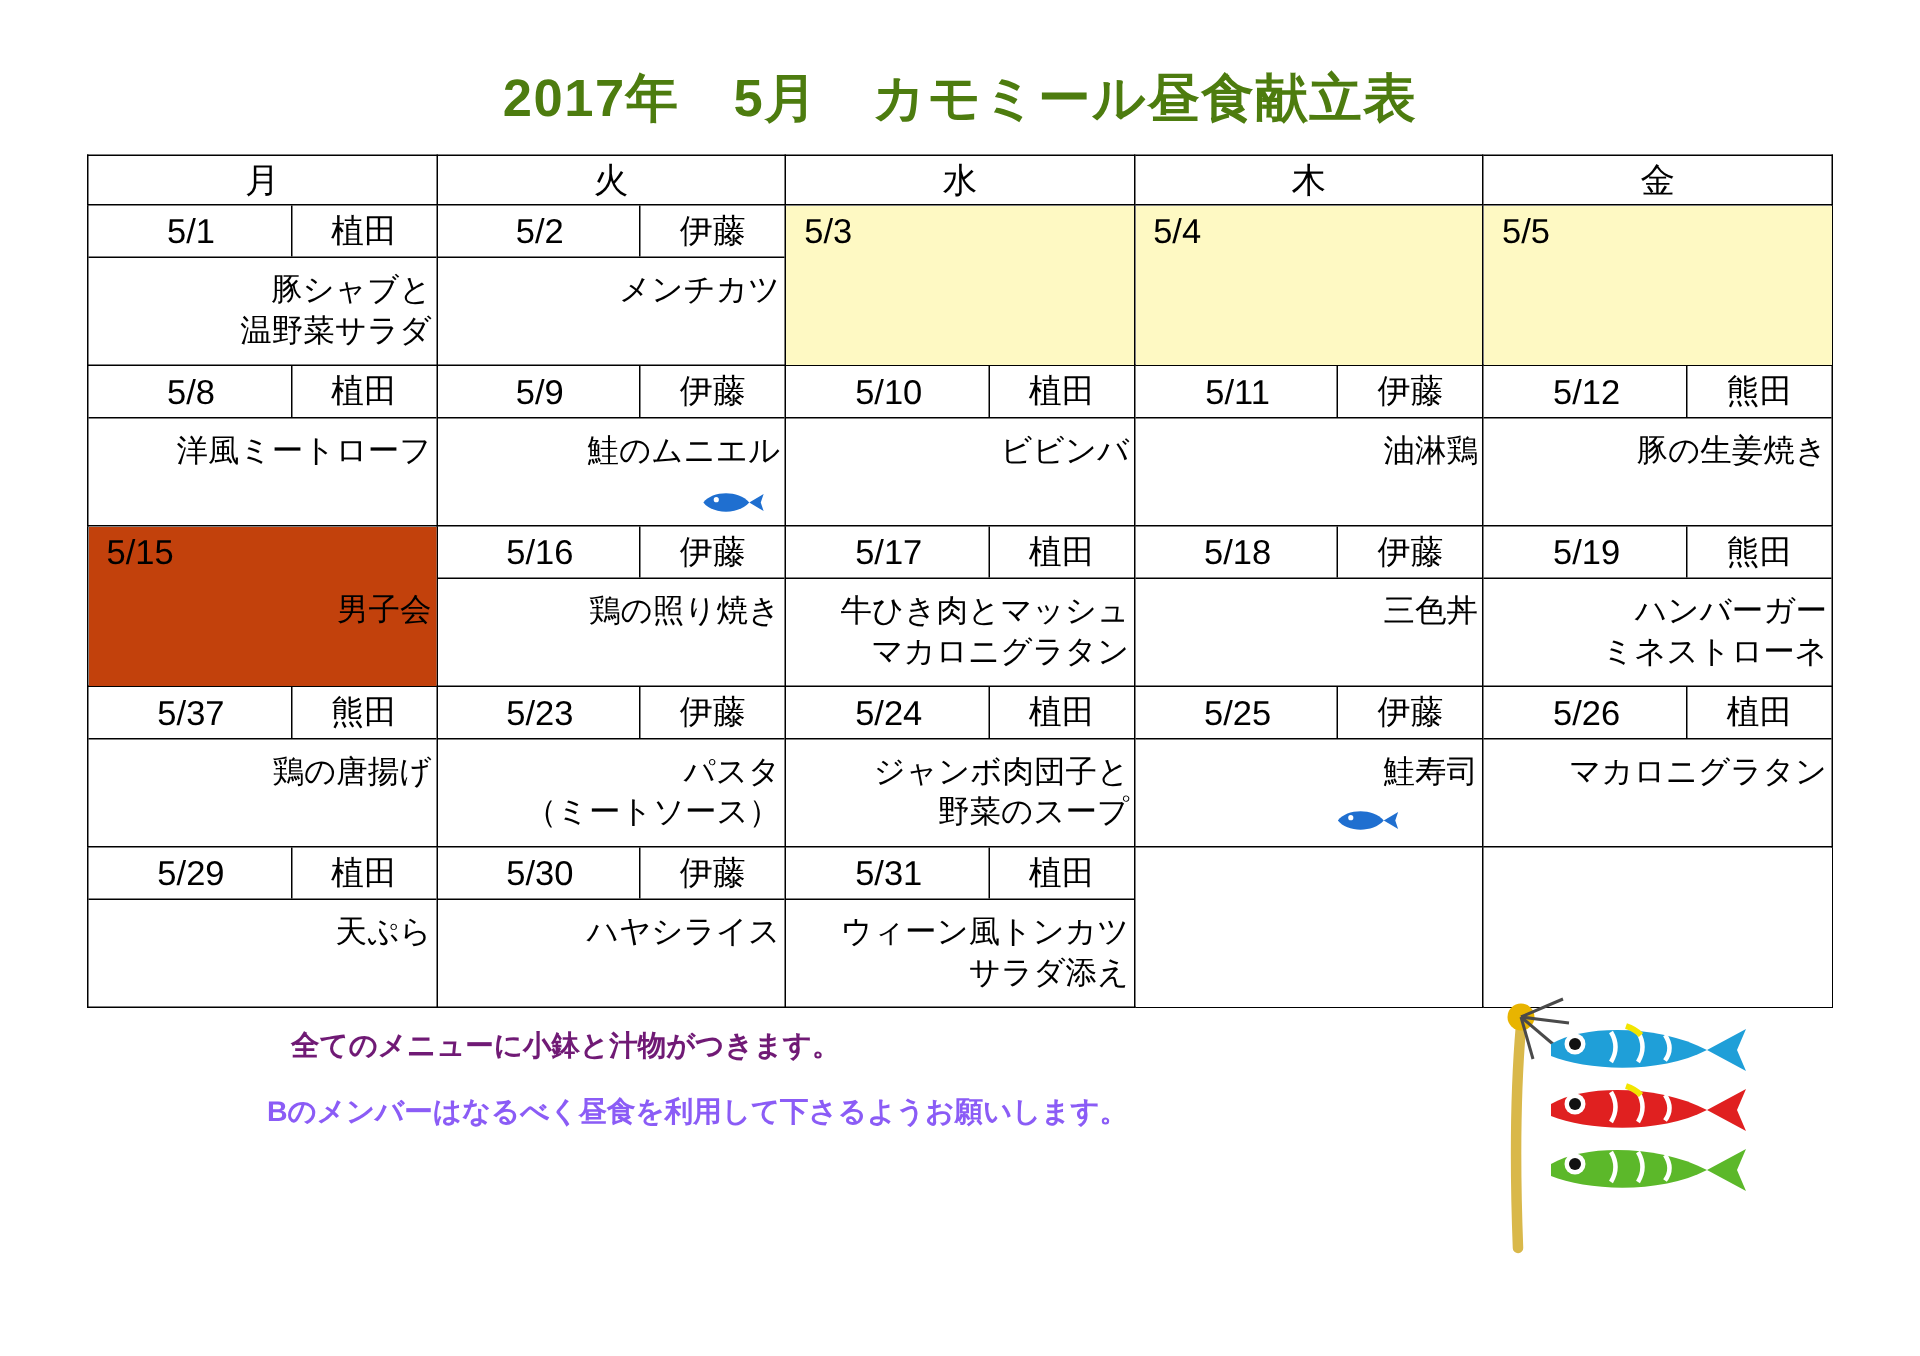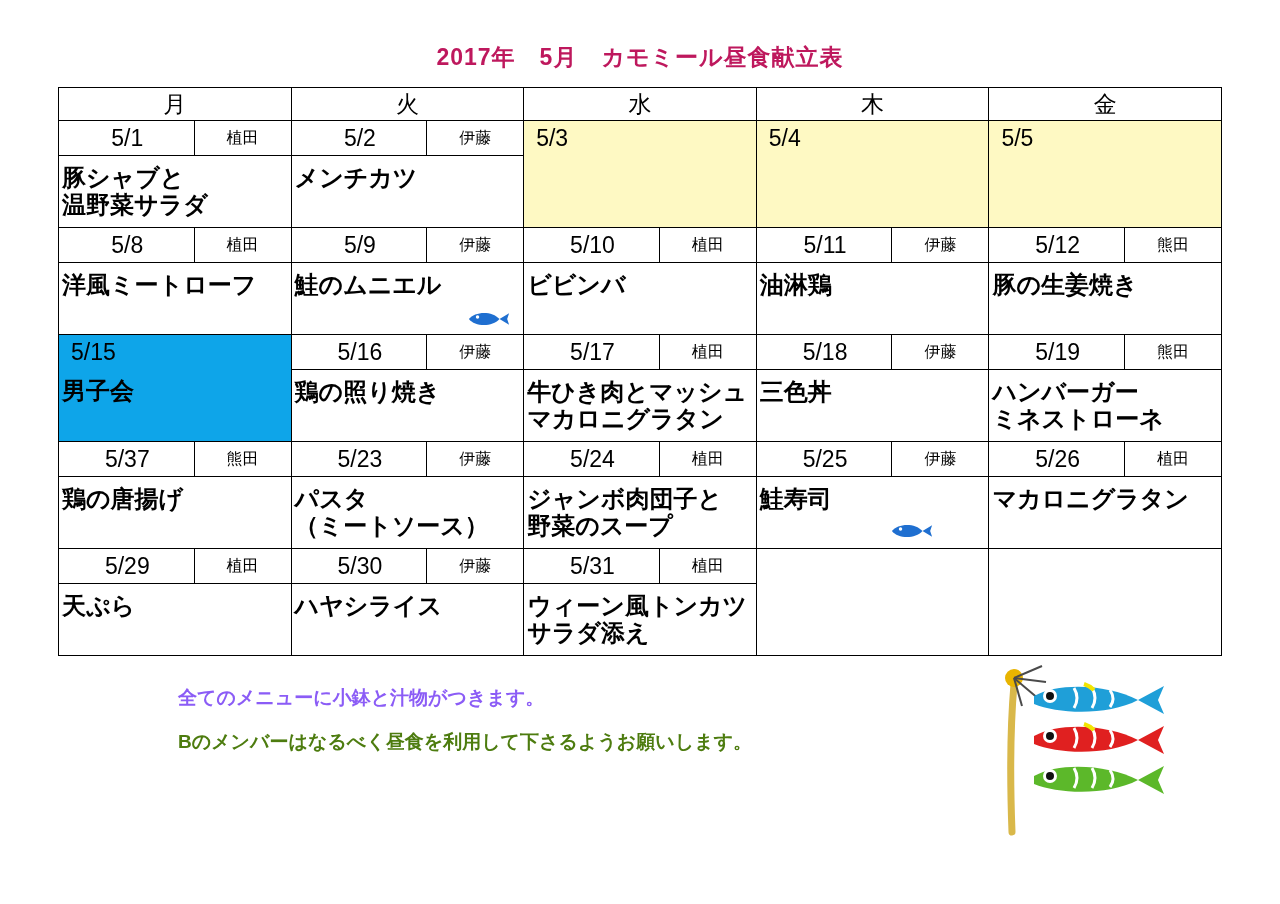--- a/index.html
+++ b/index.html
@@ -10,23 +10,23 @@
     width: 1280px;
     height: 904px;
     background: #ffffff;
     font-family: "Liberation Sans", sans-serif;
     color: #000000;
     position: relative;
     overflow: hidden;
   }
   .page-title {
     text-align: center;
-    color: #be185d;
+    color: #4d7c0f;
     font-weight: bold;
-    font-size: 23px;
+    font-size: 35px;
     letter-spacing: 1px;
     margin-top: 42px;
     margin-bottom: 14px;
   }
   .calendar-wrap {
     margin: 0 auto;
     width: 1164px;
   }
   table.calendar {
     border-collapse: collapse;
@@ -66,41 +66,40 @@
     padding-left: 2px;
   }
   .date.left {
     text-align: left;
     padding-left: 12px;
   }
   .staff {
     width: 96px;
     border-left: 1px solid #000000;
     text-align: center;
-    font-size: 16px;
+    font-size: 22px;
     line-height: 34px;
   }
   .menu {
-    text-align: left;
-    font-size: 24px;
+    text-align: right;
+    font-size: 21px;
     line-height: 27px;
     padding-top: 8px;
     padding-left: 3px;
     padding-right: 3px;
     word-break: break-all;
-    font-weight: bold;
   }
   .menu .line {
     display: block;
   }
   .cell.green {
     background: #fef9c3;
   }
   .cell.yellow {
-    background: #0ea5e9;
+    background: #c2410c;
   }
   .cell.empty {
     background: #ffffff;
   }
   .fish-mark {
     position: absolute;
     right: 12px;
     bottom: 6px;
     width: 44px;
     height: 18px;
@@ -111,25 +110,26 @@
   }
   .notes {
     position: absolute;
     left: 178px;
     top: 684px;
     font-size: 19px;
     font-weight: bold;
     line-height: 1.45;
   }
   .notes .blk {
+    color: #701a75;
+    margin-bottom: 16px;
+    margin-left: 16px;
+  }
+  .notes .red {
     color: #8b5cf6;
-    margin-bottom: 16px;
-  }
-  .notes .red {
-    color: #4d7c0f;
   }
   .note-line {
     display: block;
     position: relative;
   }
   .inline-fish {
     display: inline-block;
     width: 46px;
     height: 18px;
     vertical-align: middle;

